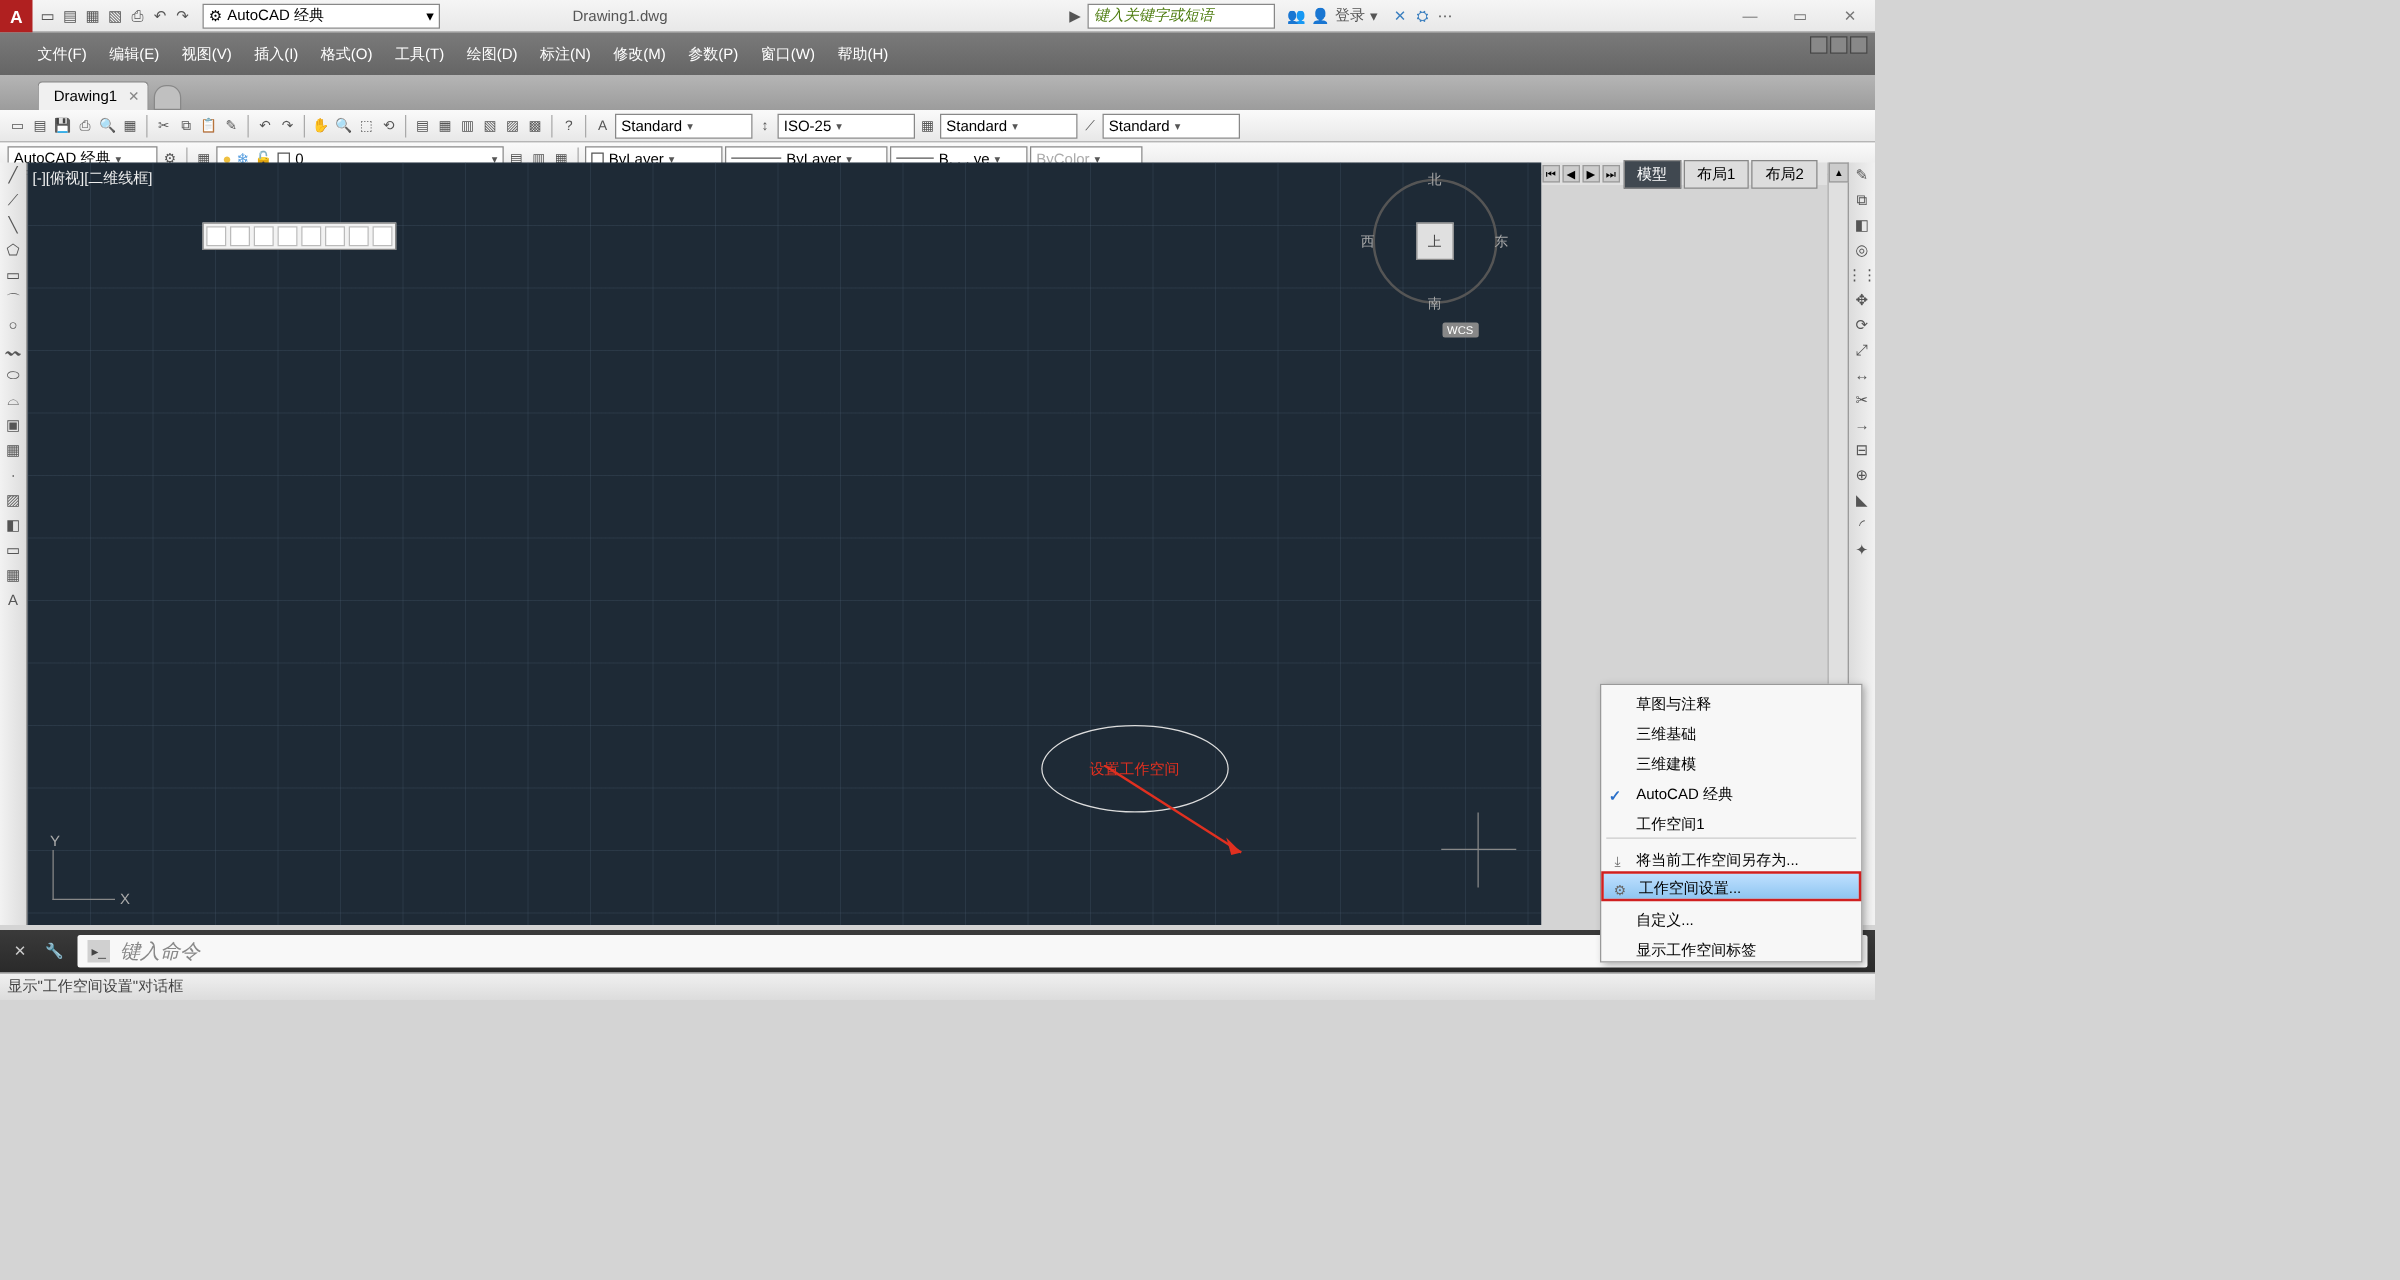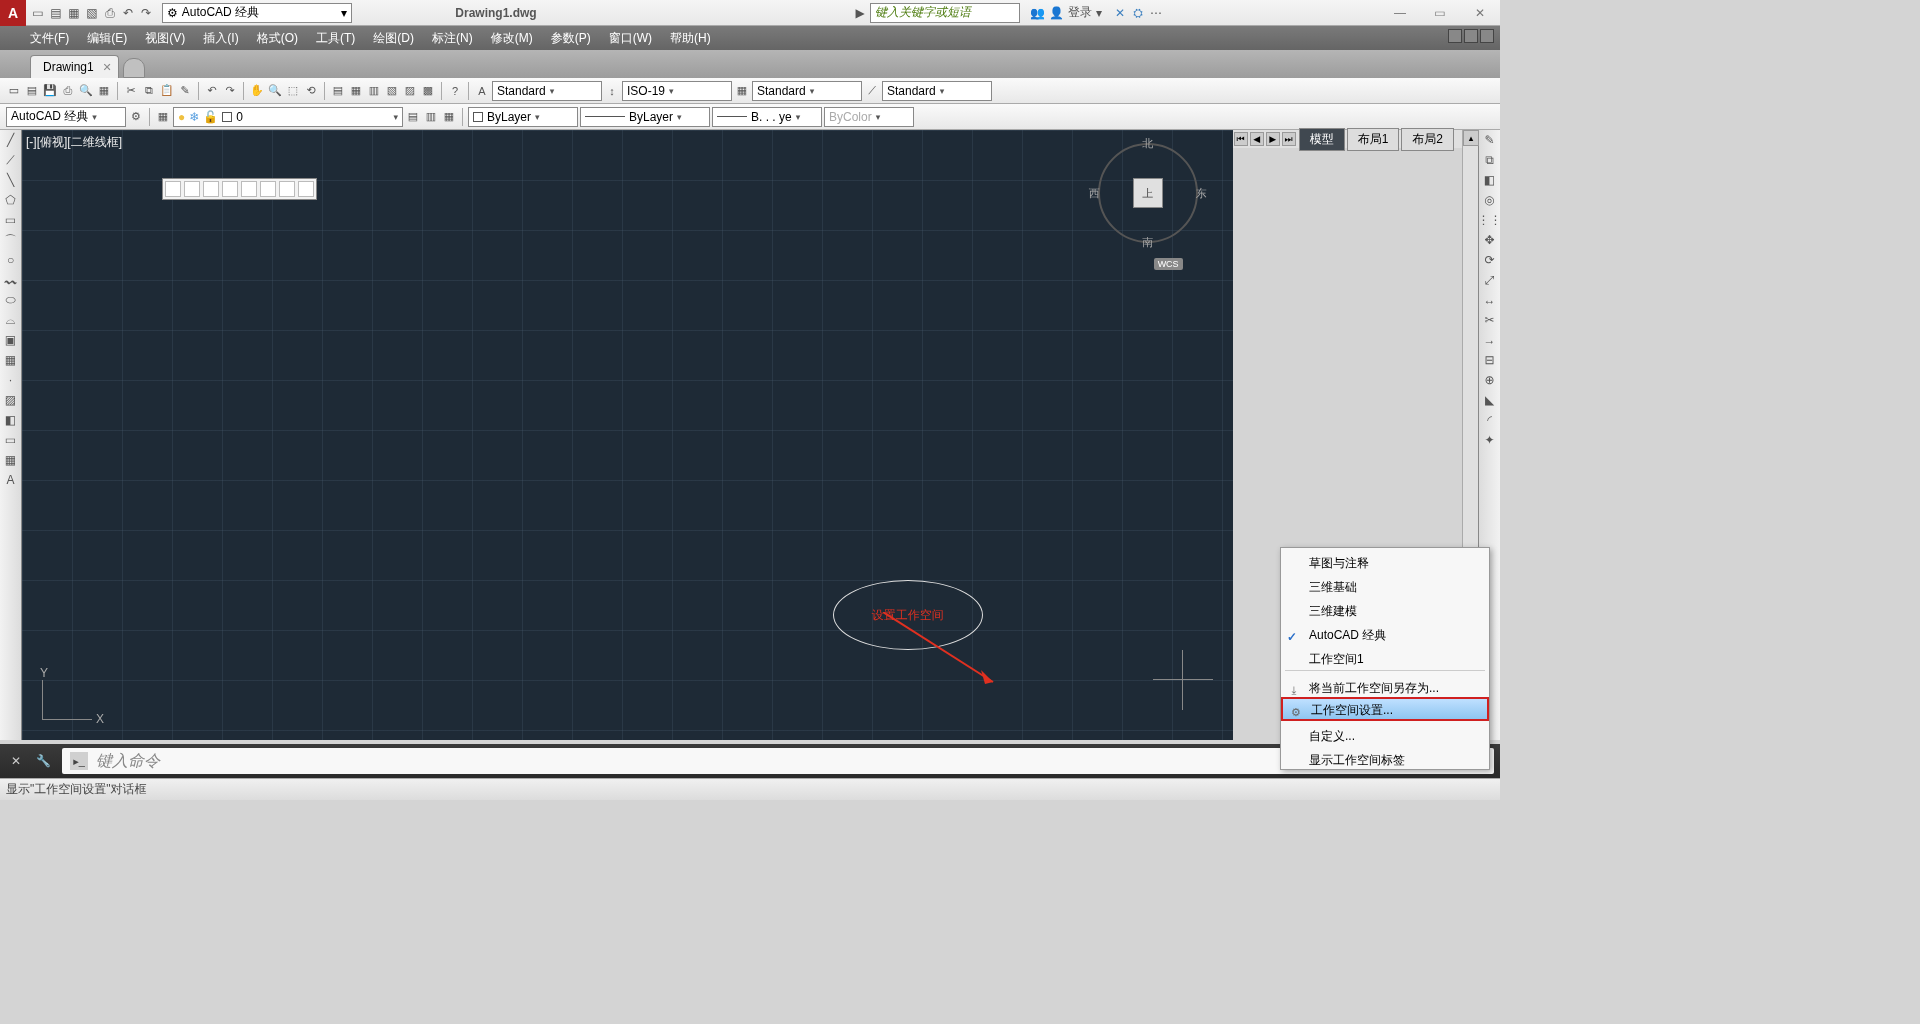--- a/index.html
+++ b/index.html
@@ -4,29 +4,29 @@
 <style>
 * { margin:0; padding:0; box-sizing:border-box; font-family:"Microsoft YaHei",Arial,sans-serif; font-size:12px; }
 body { background:#d4d4d4; width:1500px; height:800px; overflow:hidden; position:relative; }
 
 
 .titlebar { height:26px; background:linear-gradient(#f5f5f5,#e8e8e8); display:flex; align-items:center; border-bottom:1px solid #aaa; }
 .app-icon { width:26px; height:26px; background:#b02020; color:#fff; display:flex; align-items:center; justify-content:center; font-weight:bold; font-size:14px; }
 .qa-icons { display:flex; gap:2px; padding:0 4px; }
 .qa-icon { width:16px; height:16px; display:flex; align-items:center; justify-content:center; color:#555; cursor:pointer; }
 .ws-combo { display:flex; align-items:center; gap:4px; background:#fff; border:1px solid #888; height:20px; padding:0 4px; margin:0 4px; min-width:190px; }
-.titlebar .docname { flex:0 0 280px; text-align:center; color:#555;font-weight:bold; }
+.titlebar .docname { flex:0 0 280px; text-align:center; color:#555; }
 .search-area { display:flex; align-items:center; gap:2px; margin-left:auto; }
 .search-box { width:150px; height:20px; background:#fff; border:1px solid #888; padding:0 4px; color:#4d7c0f; font-style:italic; }
 .login { display:flex; align-items:center; gap:4px; padding:0 8px; color:#555; }
 .win-btns { display:flex; margin-left:auto; }
 .win-btn { width:40px; height:20px; display:flex; align-items:center; justify-content:center; color:#777; cursor:pointer; }
 
 
-.menubar { height:24px; background:linear-gradient(#7a7a7a,#656565); display:flex; align-items:center; padding:0 30px; gap:18px; color:#fff; position:relative; }
+.menubar { height:34px; background:linear-gradient(#7a7a7a,#656565); display:flex; align-items:center; padding:0 30px; gap:18px; color:#fff; position:relative; }
 .menubar .menu-item { cursor:pointer; }
 .menubar .mincorner { position:absolute; right:6px; top:3px; display:flex; gap:2px; }
 .menubar .mc { width:14px; height:14px; border:1px solid #444; background:#888; }
 
 
 .tabs { height:28px; background:linear-gradient(#b5b5b5,#9c9c9c); display:flex; align-items:flex-end; padding-left:30px; }
 .tab { background:#f0f0f0; border:1px solid #888; border-bottom:none; border-radius:4px 4px 0 0; padding:4px 24px 4px 12px; position:relative; margin-right:2px; }
 .tab .x { position:absolute; right:6px; top:5px; color:#888; font-size:11px; }
 .newtab { width:22px; height:20px; background:#c0c0c0; border:1px solid #888; border-radius:10px 10px 0 0; margin-left:2px; margin-bottom:0; }
 
@@ -206,21 +206,21 @@
   <span class="tb-sep"></span>
   <span class="tb-ic">?</span>
   <span class="tb-sep"></span>
   <span class="tb-ic">A</span>
   <div class="combo wide">
       <span>Standard</span>
       <span class="arrow">▾</span>
     </div>
   <span class="tb-ic">↕</span>
   <div class="combo wide">
-      <span>ISO-19</span>
+      <span>ISO-25</span>
       <span class="arrow">▾</span>
     </div>
   <span class="tb-ic">▦</span>
   <div class="combo wide">
       <span>Standard</span>
       <span class="arrow">▾</span>
     </div>
   <span class="tb-ic">⟋</span>
   <div class="combo wide">
       <span>Standard</span>

